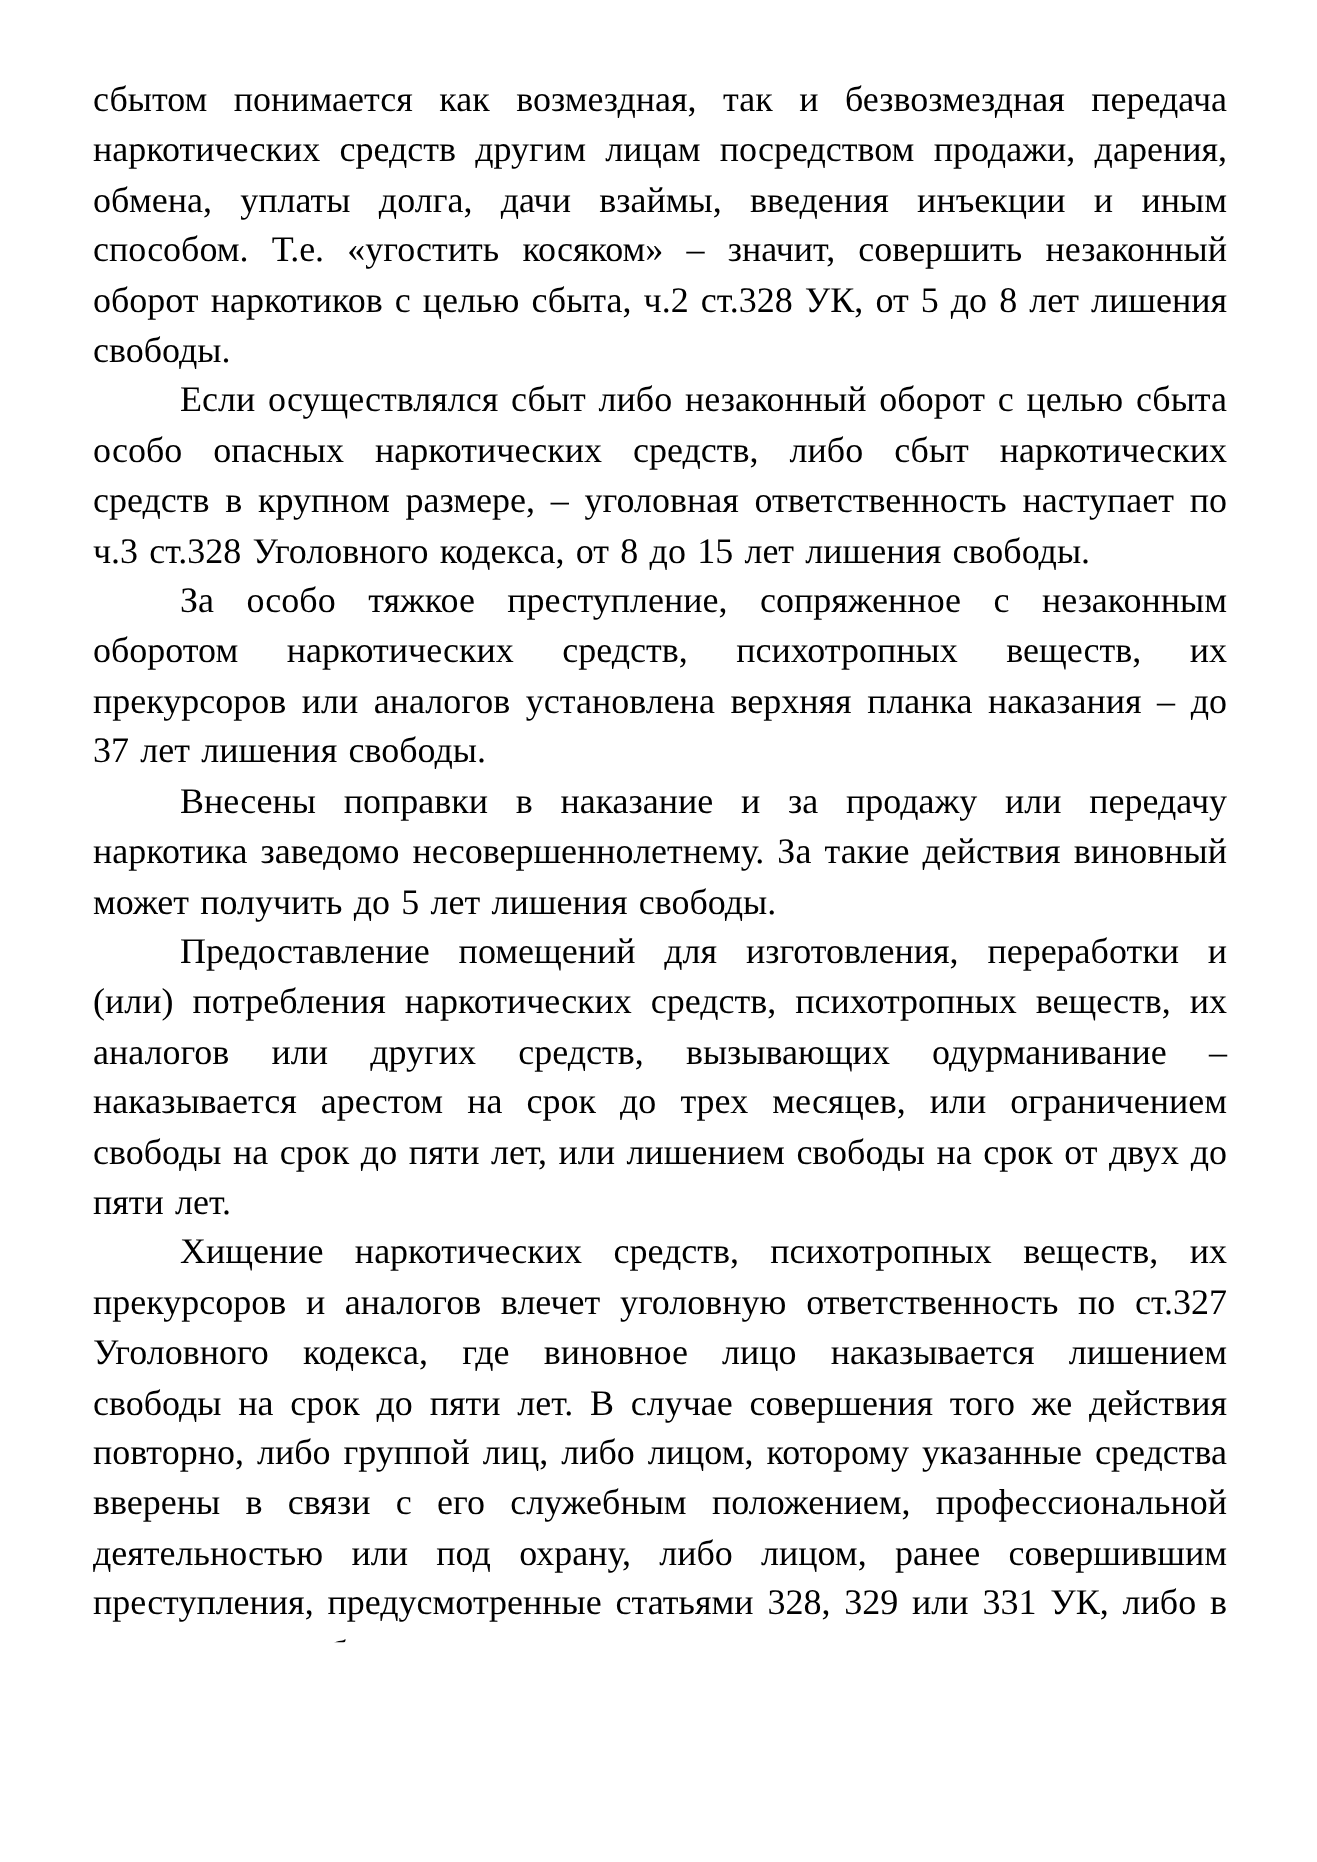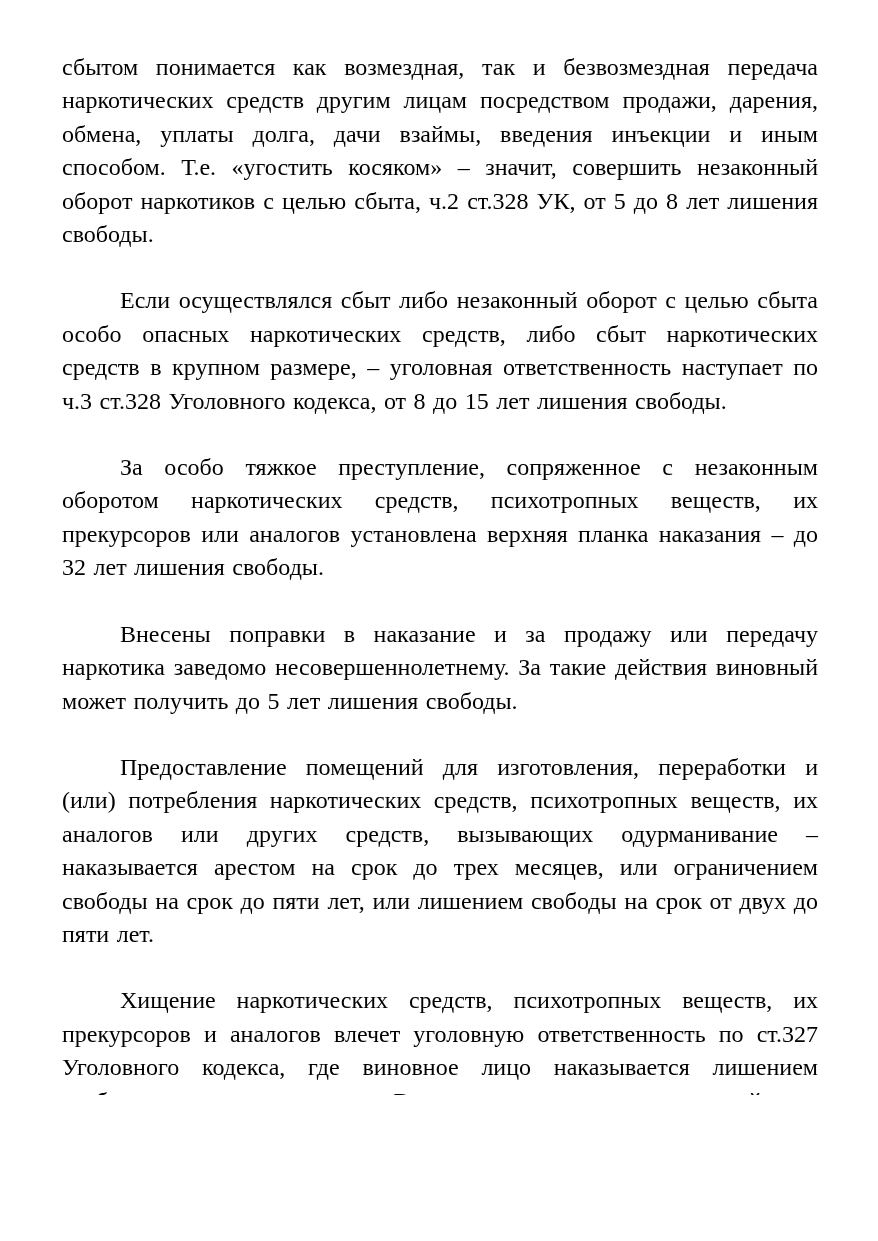--- a/index.html
+++ b/index.html
@@ -20,39 +20,38 @@
   }
   .doc-body .para {
     margin: 0;
     font-size: 24px;
     line-height: 33.4px;
     text-align: justify;
     word-spacing: 1.5px;
   }
   .doc-body .para.indent {
     text-indent: 58px;
-    margin-top: 33px;
   }
   .page-number {
     position: absolute;
     top: 1149px;
     left: 0;
     width: 100%;
     text-align: center;
     font-family: "Liberation Sans", sans-serif;
     font-size: 25px;
     color: #000000;
   }
 </style>
 </head>
 <body>
 
 <div class="page">
   <div class="doc-body">
       <p class="para">сбытом понимается как возмездная, так и безвозмездная передача наркотических средств другим лицам посредством продажи, дарения, обмена, уплаты долга, дачи взаймы, введения инъекции и иным способом. Т.е. «угостить косяком» – значит, совершить незаконный оборот наркотиков с целью сбыта, ч.2 ст.328 УК, от 5 до 8 лет лишения свободы.</p>
       <p class="para indent">Если осуществлялся сбыт либо незаконный оборот с целью сбыта особо опасных наркотических средств, либо сбыт наркотических средств в крупном размере, – уголовная ответственность наступает по ч.3 ст.328 Уголовного кодекса, от 8 до 15 лет лишения свободы.</p>
-      <p class="para indent">За особо тяжкое преступление, сопряженное  с незаконным оборотом наркотических средств, психотропных веществ, их прекурсоров или аналогов установлена верхняя планка наказания – до 32 лет лишения свободы.</p>
+      <p class="para indent">За особо тяжкое преступление, сопряженное  с незаконным оборотом наркотических средств, психотропных веществ, их прекурсоров или аналогов установлена верхняя планка наказания – до 37 лет лишения свободы.</p>
       <p class="para indent">Внесены поправки в наказание и за продажу или передачу наркотика заведомо несовершеннолетнему. За такие действия виновный может получить до 5 лет лишения свободы.</p>
       <p class="para indent">Предоставление помещений для изготовления, переработки и (или) потребления наркотических средств, психотропных веществ, их аналогов или других средств, вызывающих одурманивание – наказывается арестом на срок до трех месяцев, или ограничением свободы на срок до пяти лет, или лишением свободы на срок от двух до пяти лет.</p>
       <p class="para indent">Хищение наркотических средств, психотропных веществ, их прекурсоров и аналогов влечет уголовную ответственность по ст.327 Уголовного кодекса, где виновное лицо наказывается лишением свободы на срок до пяти лет. В случае совершения того же действия повторно, либо группой лиц, либо лицом, которому указанные средства вверены в связи с его служебным положением, профессиональной деятельностью или под охрану, либо лицом, ранее совершившим преступления, предусмотренные статьями 328, 329 или 331 УК, либо в отношении особо опасных наркотических средств или</p>
     </div>
   <div class="page-number">17</div>
 </div>
 
 </body></html>

